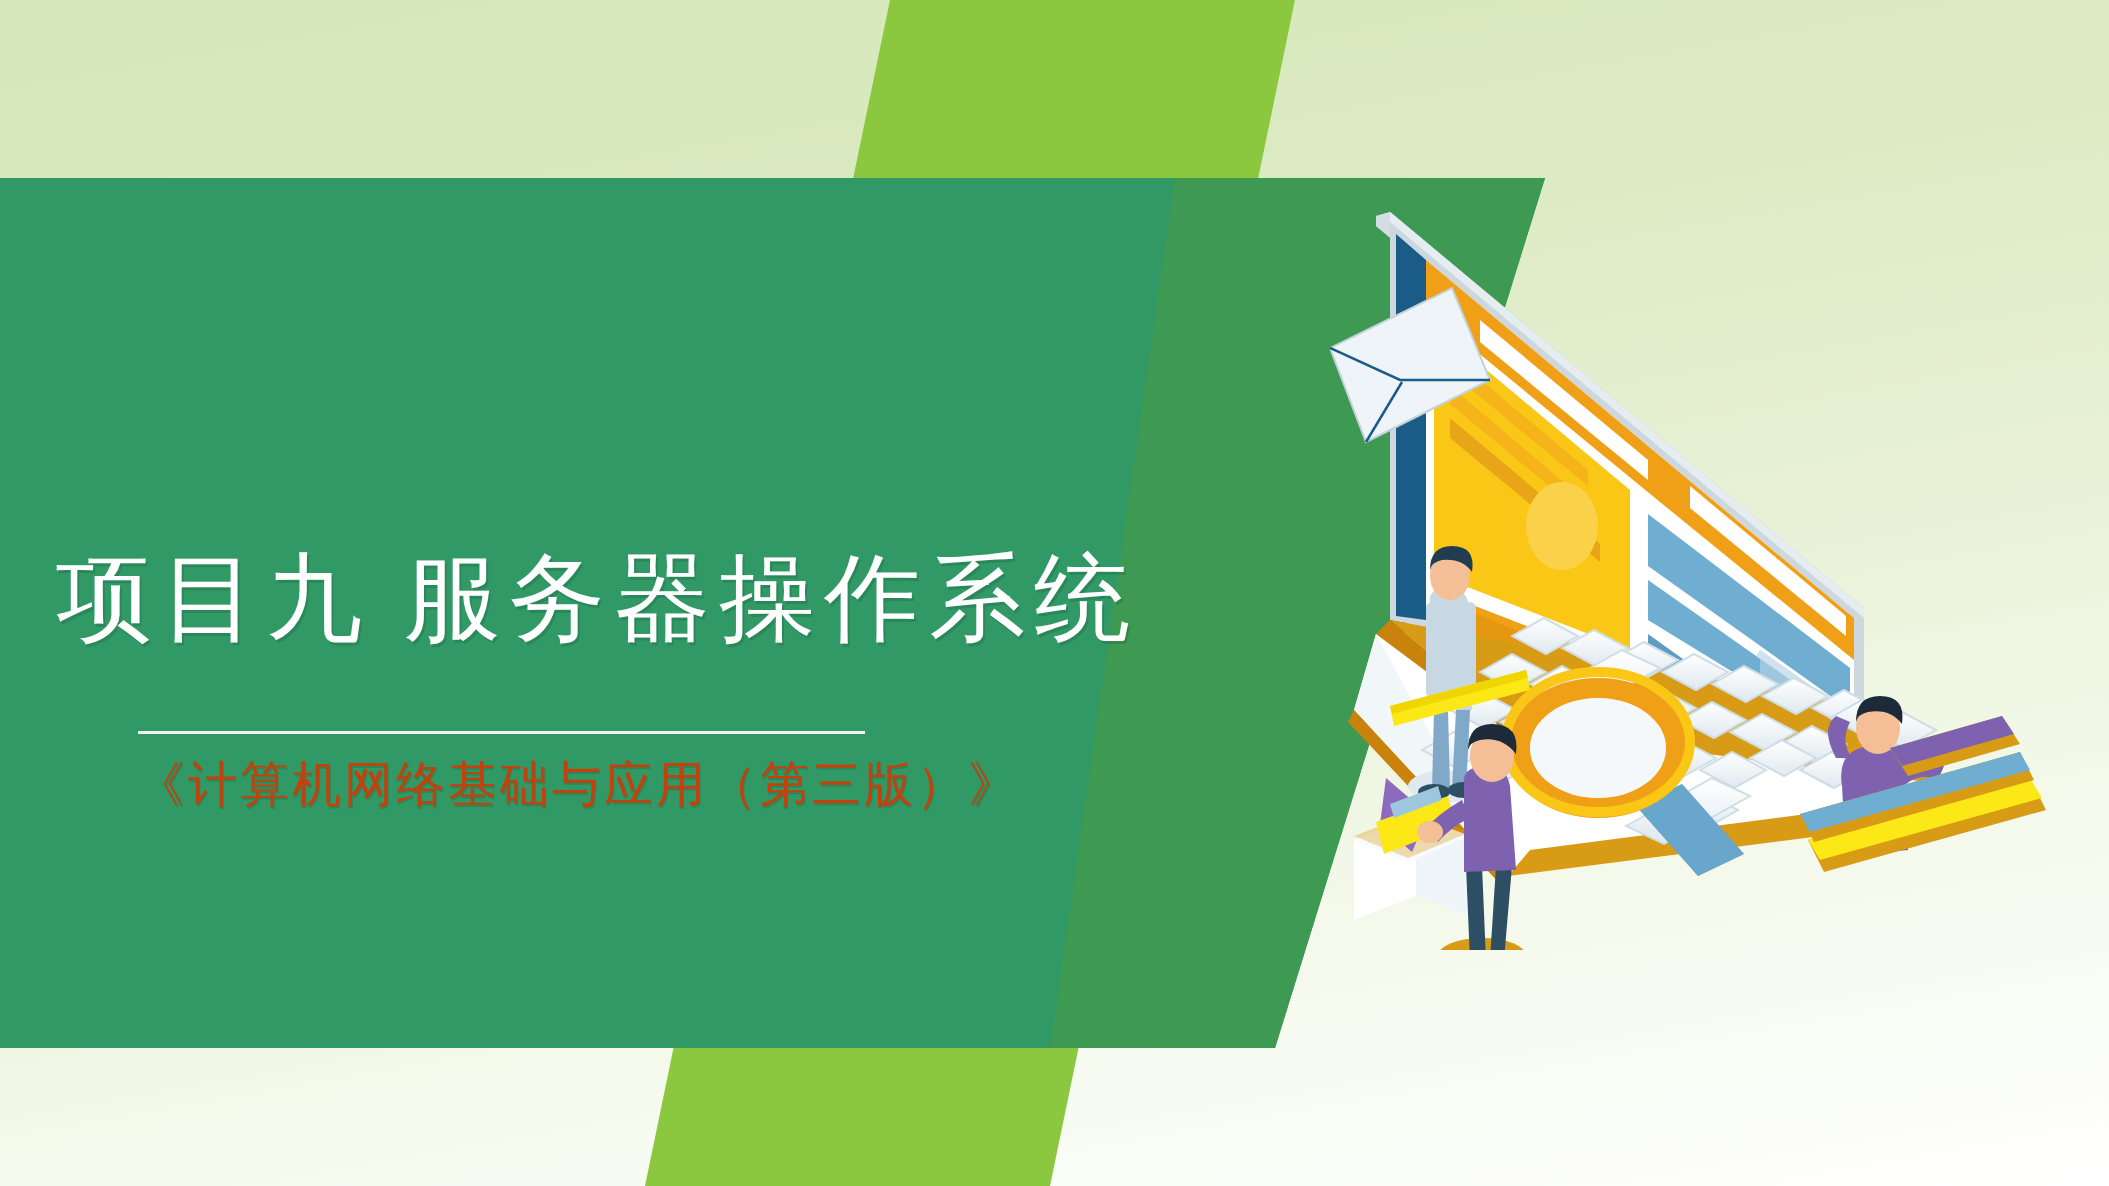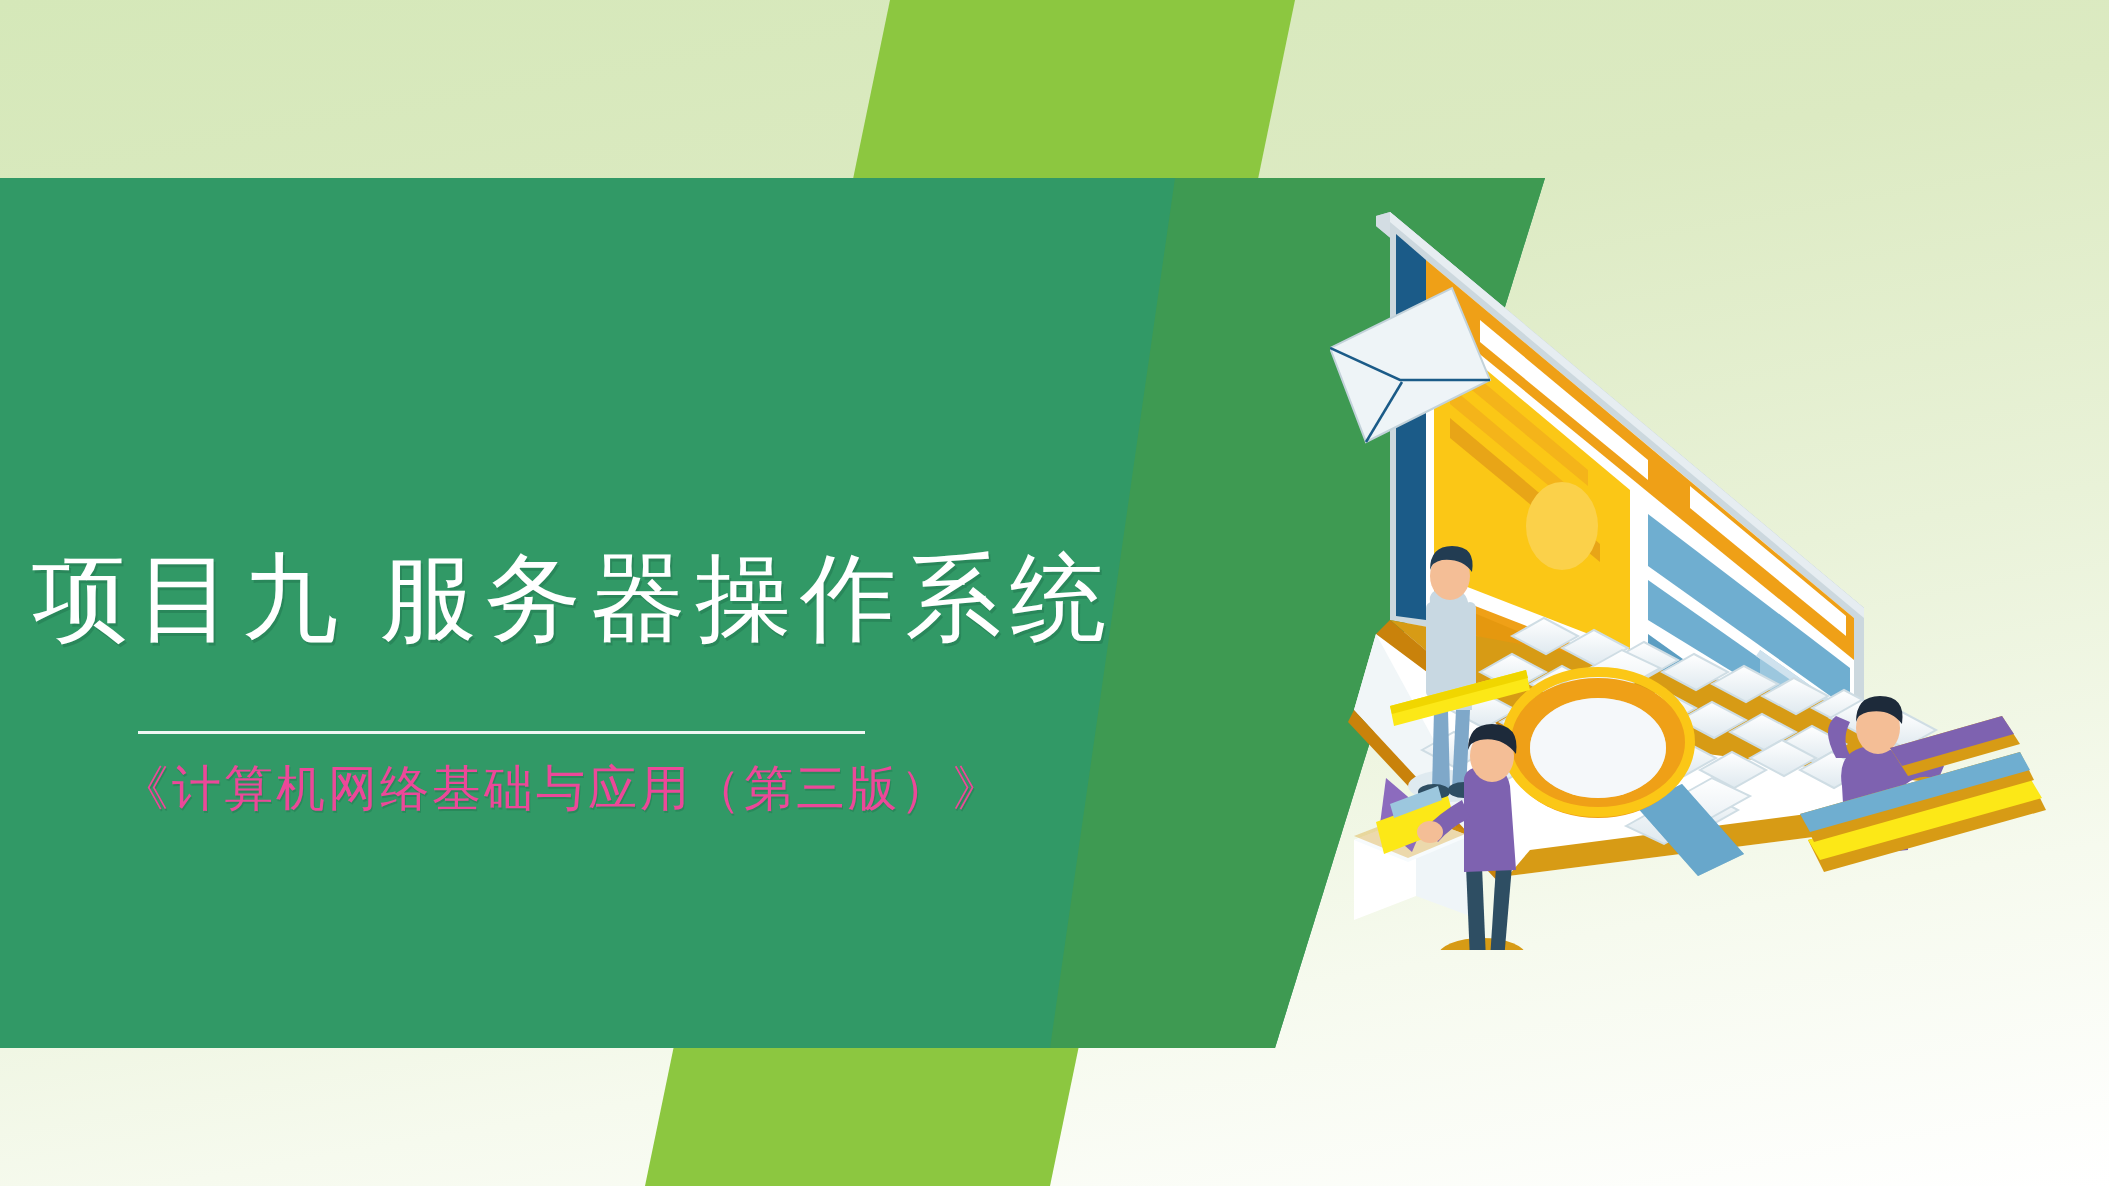--- a/index.html
+++ b/index.html
@@ -23,21 +23,21 @@
   
   .title-block{
     position:absolute;
     left:0; top:0;
     width:1050px;
     height:1186px;
     pointer-events:none;
   }
   .main-title{
     position:absolute;
-    left:32px;
+    left:56px;
     top:545px;
     width:960px;
     color:#ffffff;
     font-family:"Liberation Serif","DejaVu Serif",serif;
     font-size:96px;
     line-height:108px;
     letter-spacing:9px;
     font-weight:400;
     white-space:nowrap;
     text-shadow:2px 3px 0 rgba(20,90,60,0.28);
@@ -49,27 +49,28 @@
     width:727px;
     height:3px;
     background:#ffffff;
     opacity:.92;
   }
   .sub-title{
     position:absolute;
     left:120px;
     top:756px;
     width:900px;
-    color:#ec4899;
-    font-family:Liberation Sans, sans-serif;
+    color:#c2410c;
+    font-family:Liberation Mono, monospace;
     font-size:49px;
     line-height:64px;
     letter-spacing:3px;
     white-space:nowrap;
     text-shadow:1px 2px 0 rgba(20,90,60,0.25);
+    text-align:right;
   }
 
   
   .illustration{
     position:absolute;
     left:1330px;
     top:150px;
     width:790px;
     height:800px;
   }

